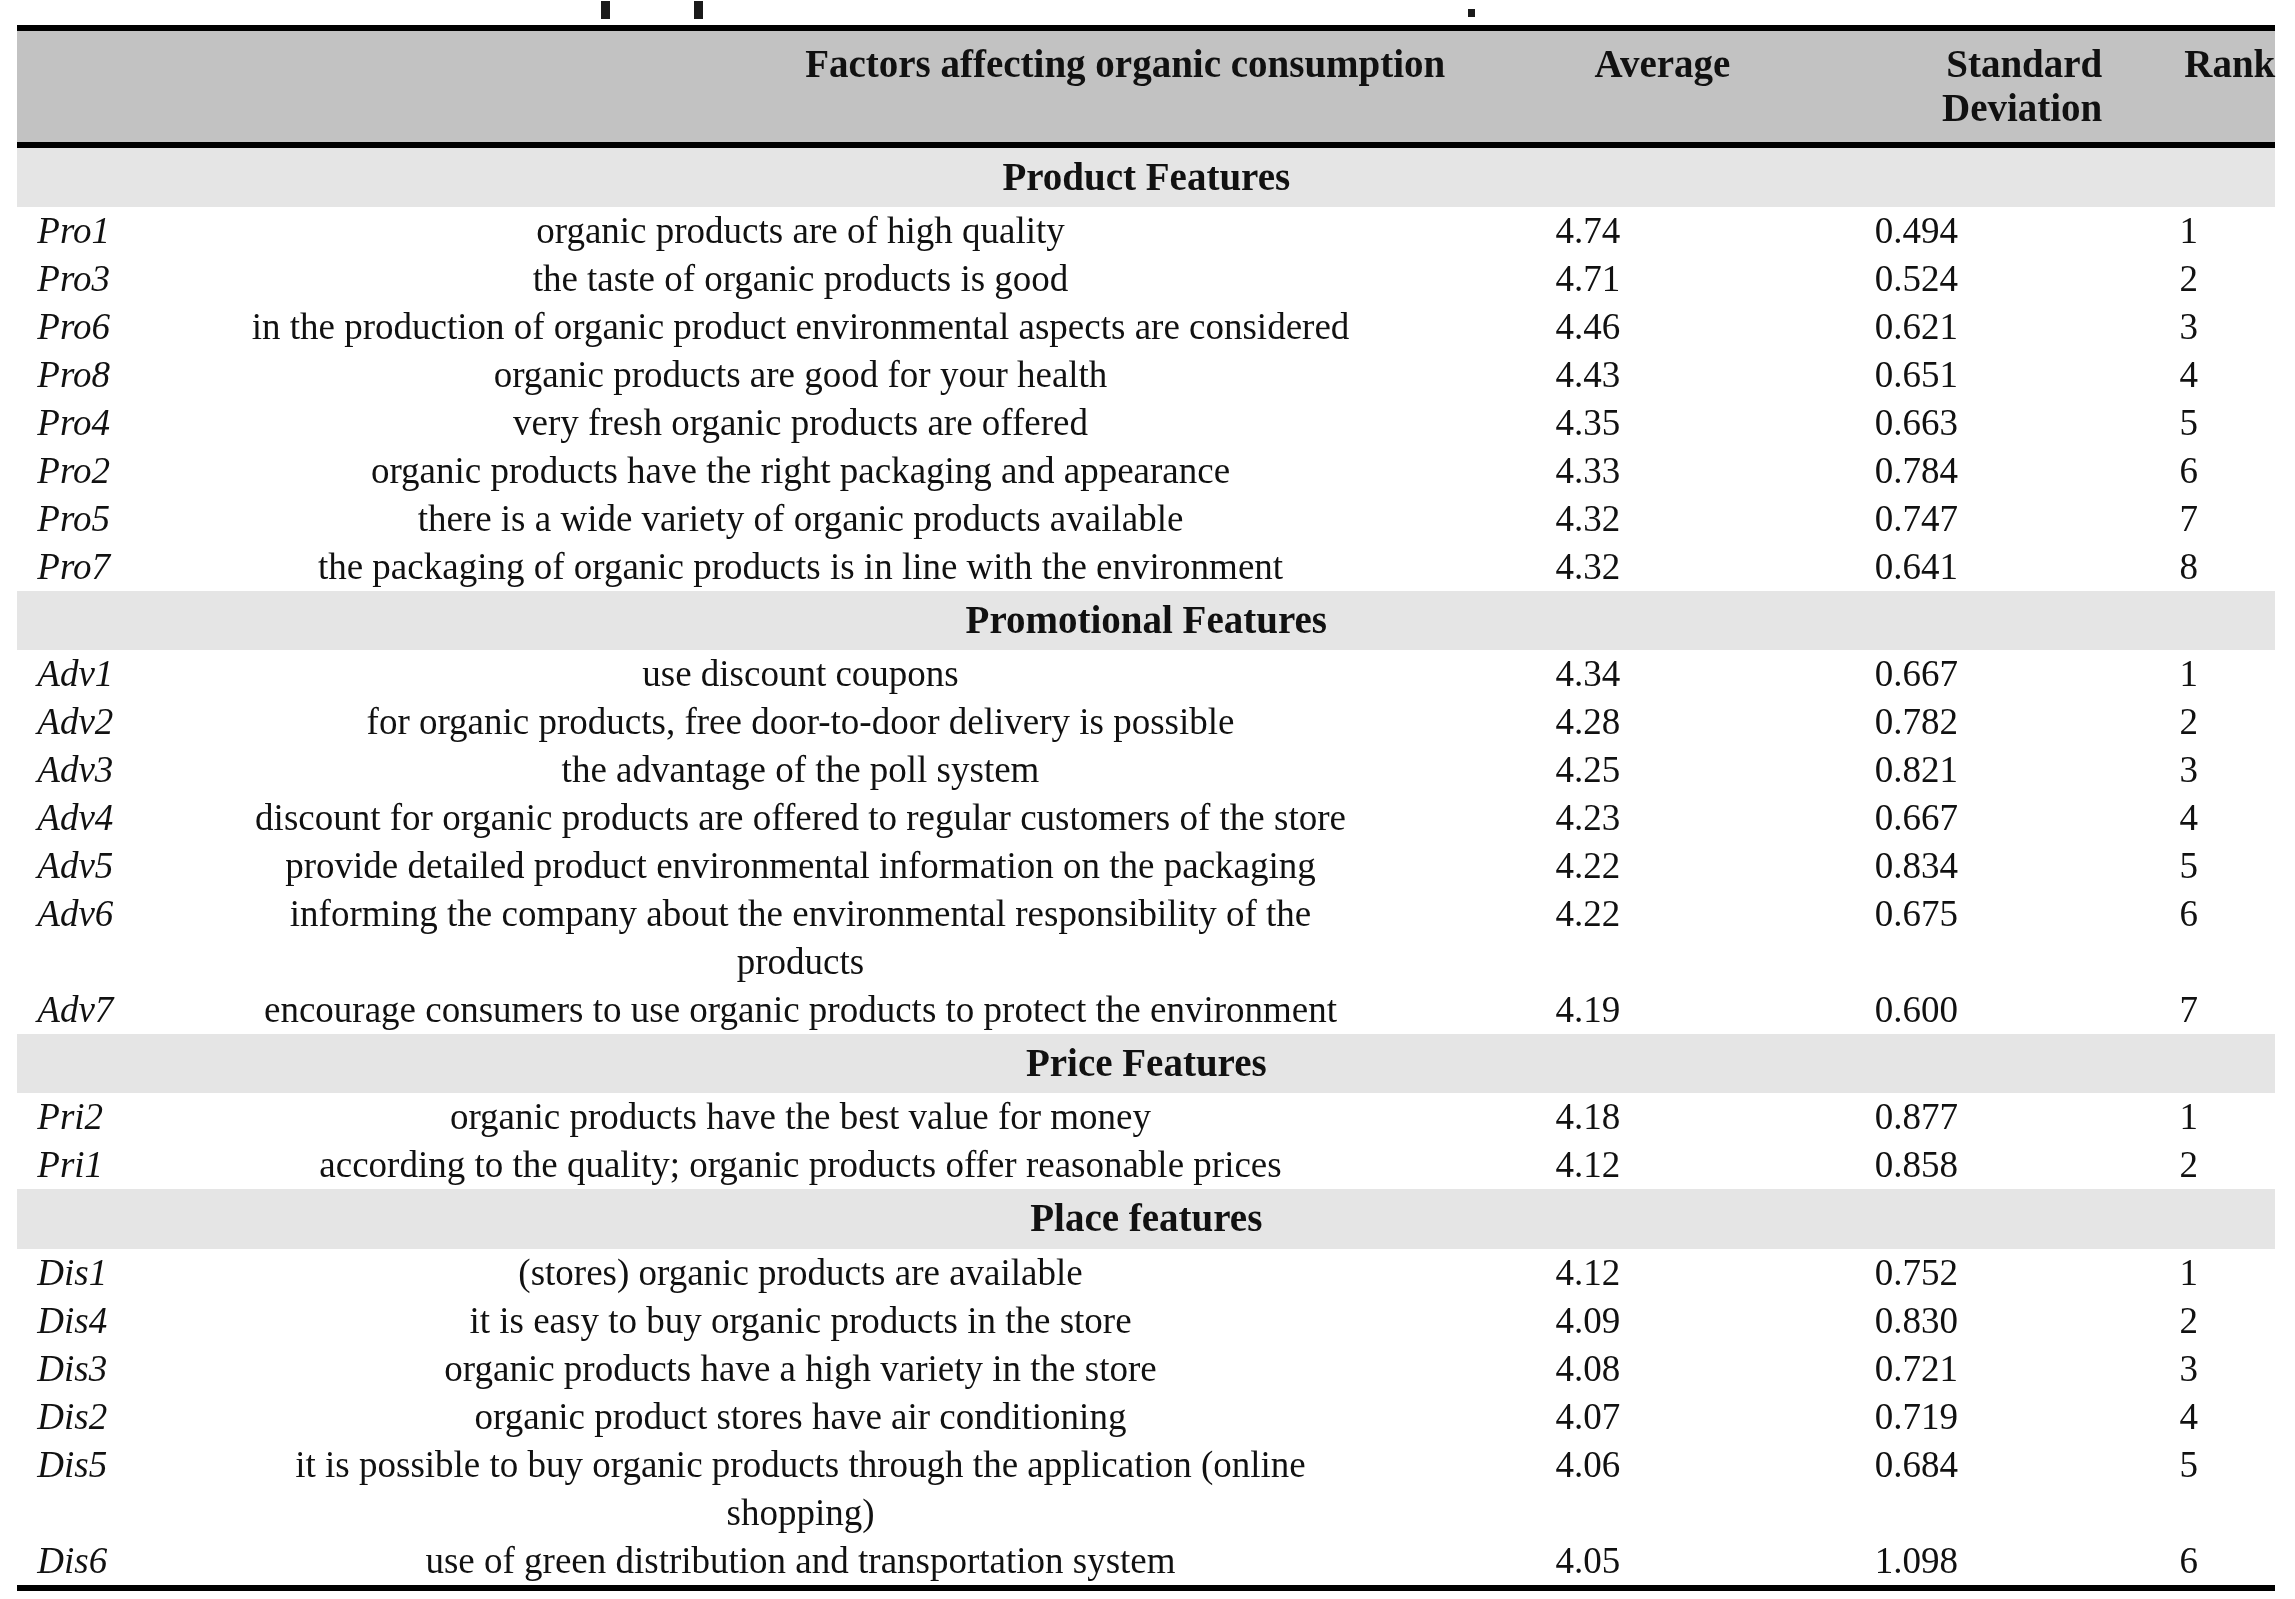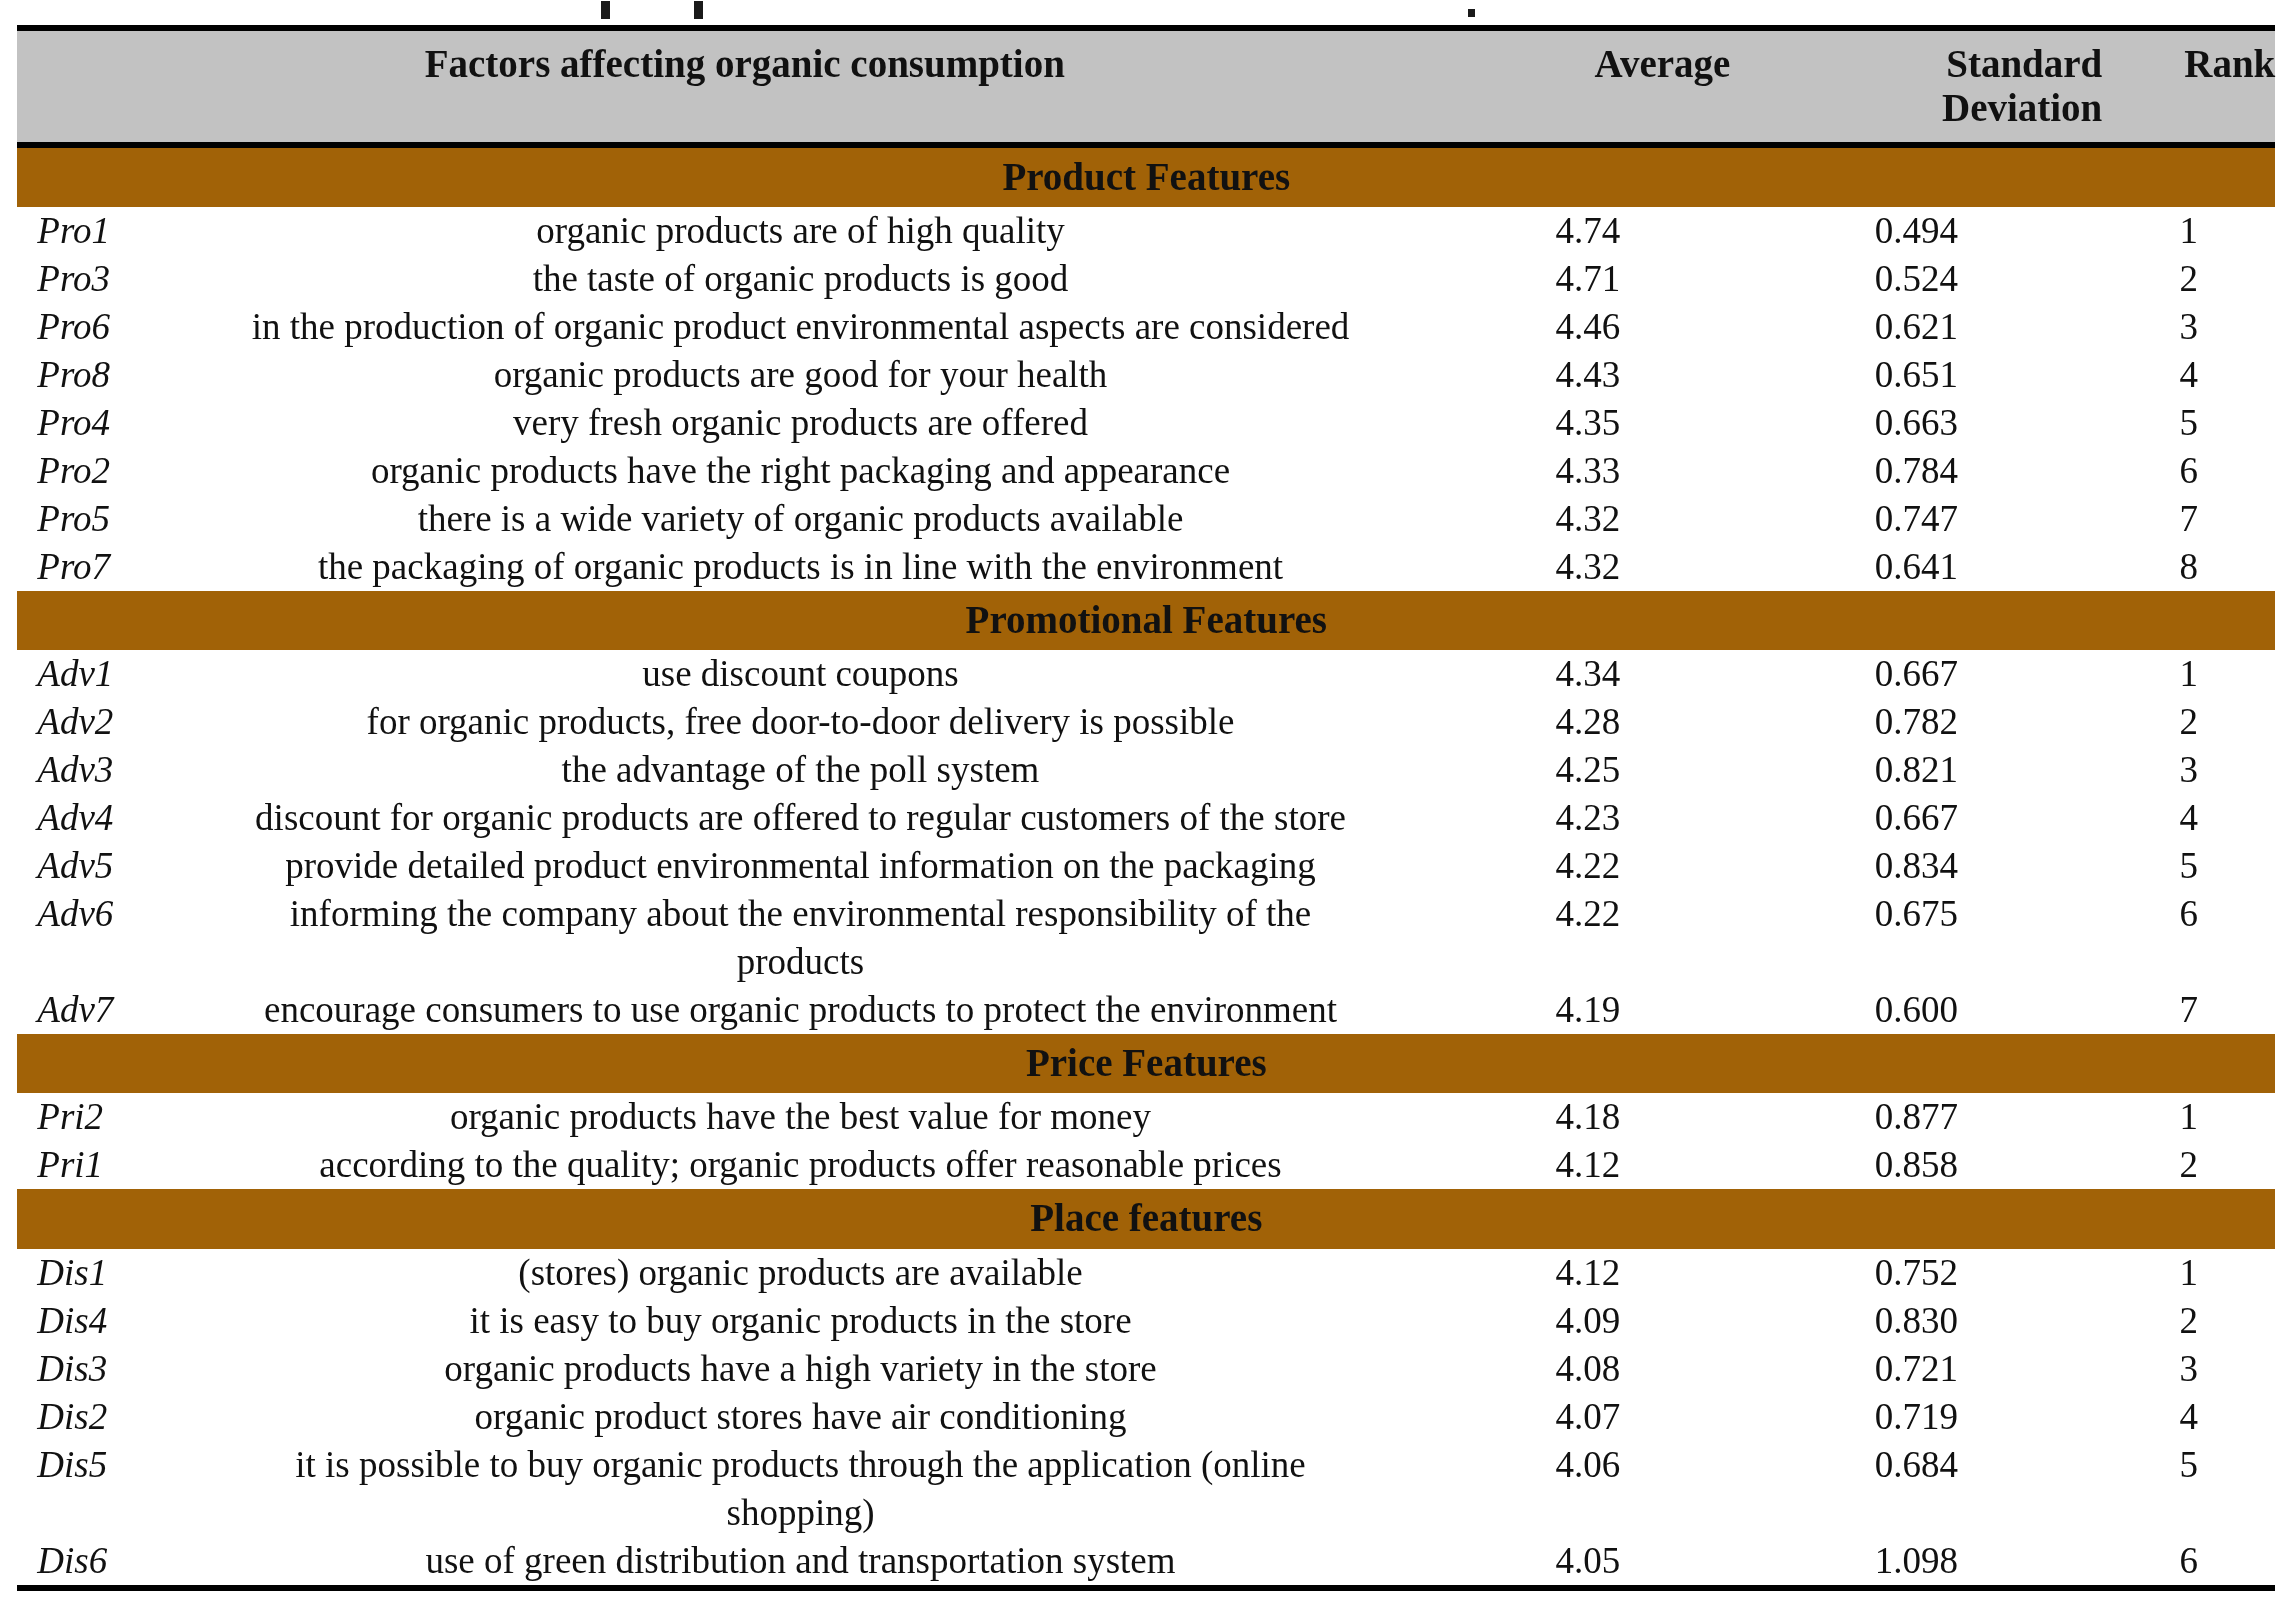--- a/index.html
+++ b/index.html
@@ -46,30 +46,30 @@
     border-bottom: 6.6px solid #000000;
   }
   th {
     font-size: 39px;
     line-height: 44px;
     font-weight: bold;
     vertical-align: top;
     padding: 10.6px 0 12px 0;
   }
   th.left {
-    text-align: center;
+    text-align: right;
     padding-left: 27px;
   }
   th.center {
     text-align: right;
     white-space: pre-line;
   }
 
   tr.section-row td {
-    background: #a16207;
+    background: #e5e5e5;
     text-align: center;
     font-weight: bold;
     font-size: 39px;
     line-height: 42px;
     padding: 8px 0 9.3px 0;
   }
 
   tbody td {
     font-size: 37px;
     line-height: 48px;

